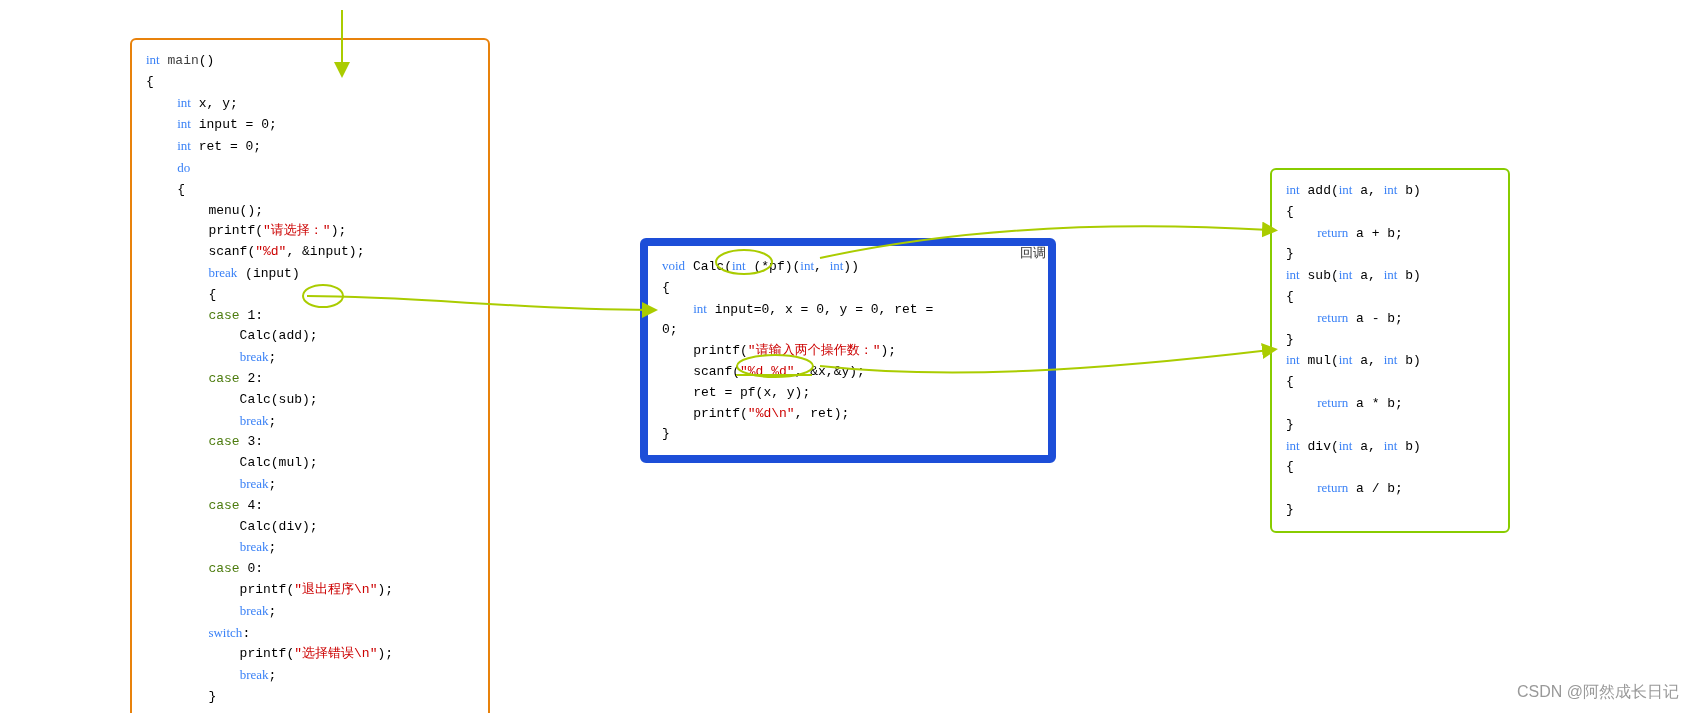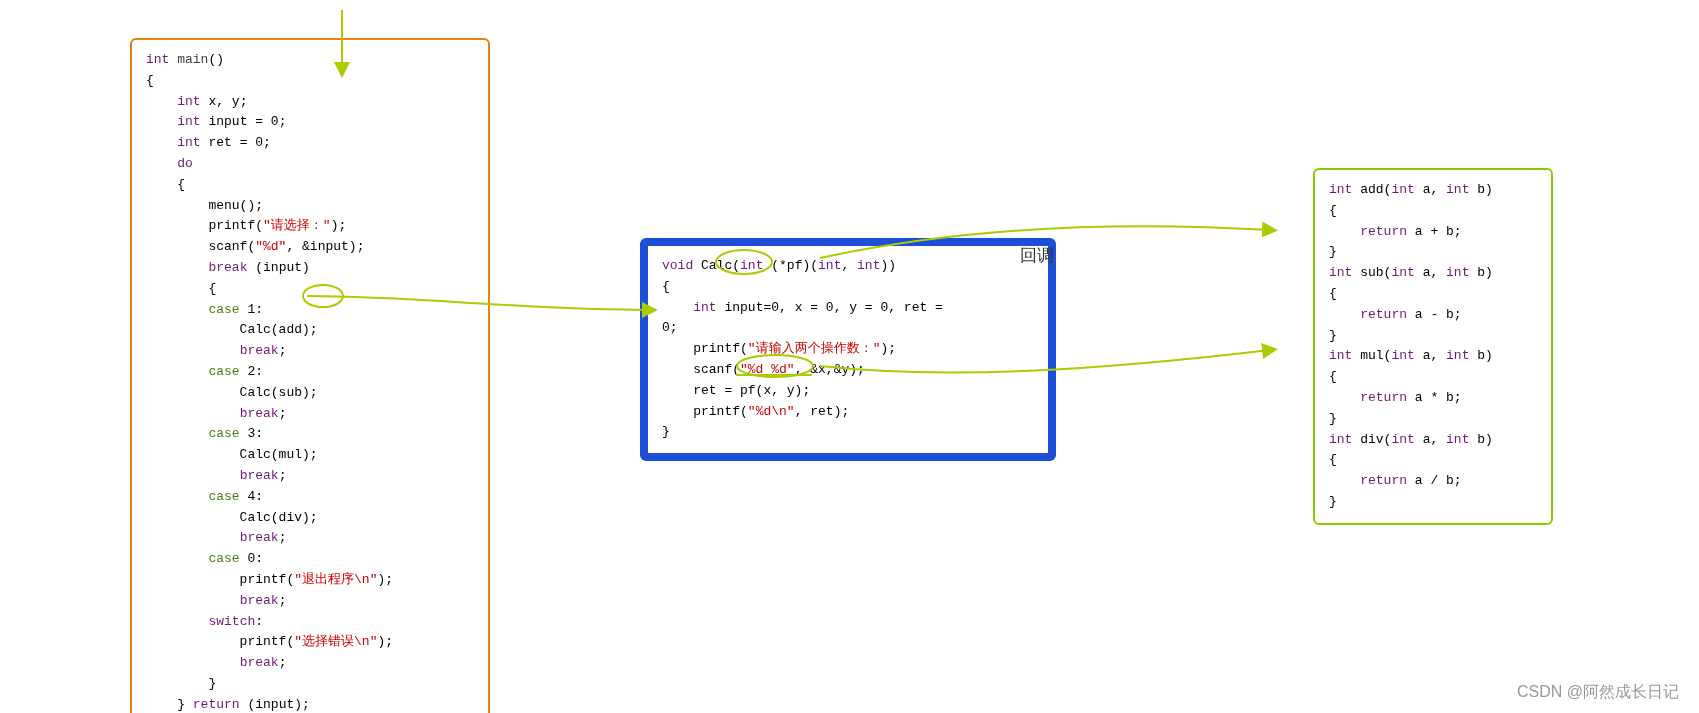--- a/index.html
+++ b/index.html
@@ -35,24 +35,23 @@
       width: 416px;
       min-height: 190px;
     }
 
     .box-funcs {
       border: 2px solid #88cc00;
       top: 168px;
       left: 1270px;
       width: 240px;
       min-height: 330px;
-      margin-left: 43px;
     }
 
-    .kw { color: #701a75; }
+    .kw { color: #3b82f6; font-family: Liberation Serif, serif; }
     .kw2 { color: #4d7c0f; }
     .fn { color: #404040; }
     .str { color: #cc0000; }
 
     pre {
       white-space: pre;
       font-family: 'Courier New', Courier, monospace;
       font-size: 13px;
     }
 
@@ -62,21 +61,21 @@
       left: 0;
       width: 1699px;
       height: 713px;
       pointer-events: none;
     }
 
     .label-callback {
       position: absolute;
       top: 244px;
       left: 1020px;
-      font-size: 17px;
+      font-size: 13px;
       color: #333;
       font-family: 'SimSun', serif;
     }
 
     .watermark {
       position: absolute;
       bottom: 10px;
       right: 20px;
       font-size: 16px;
       color: #999;

